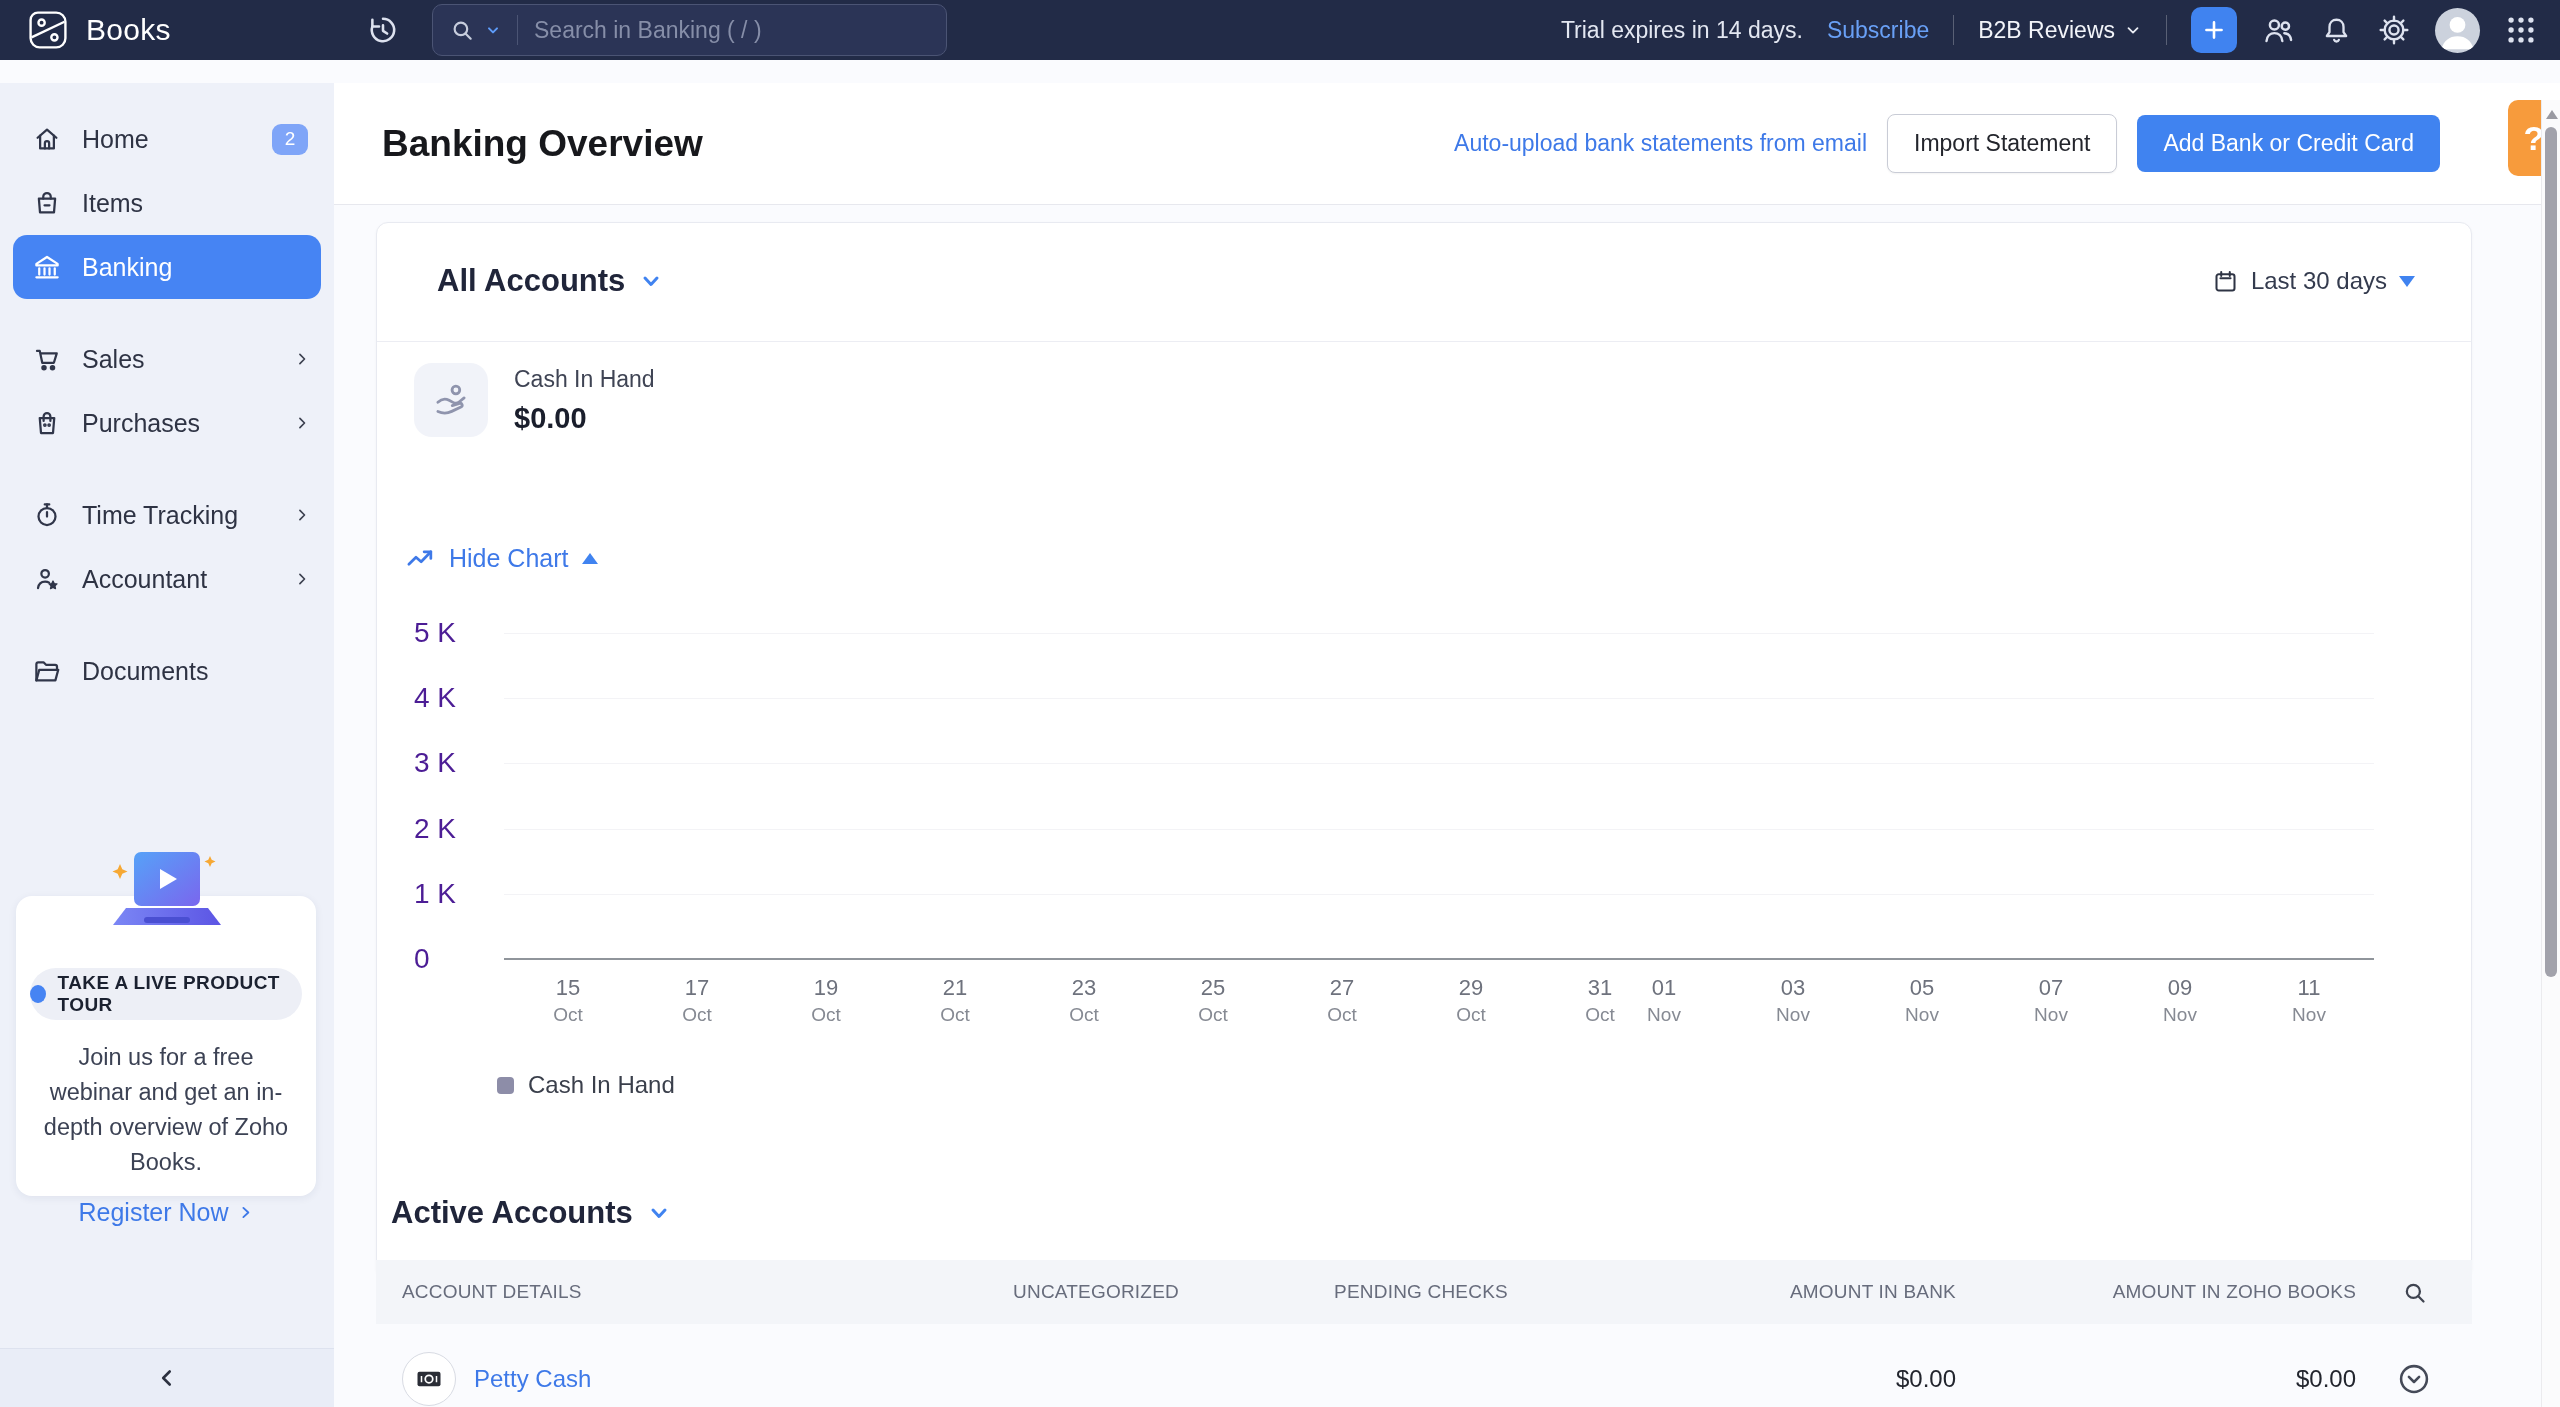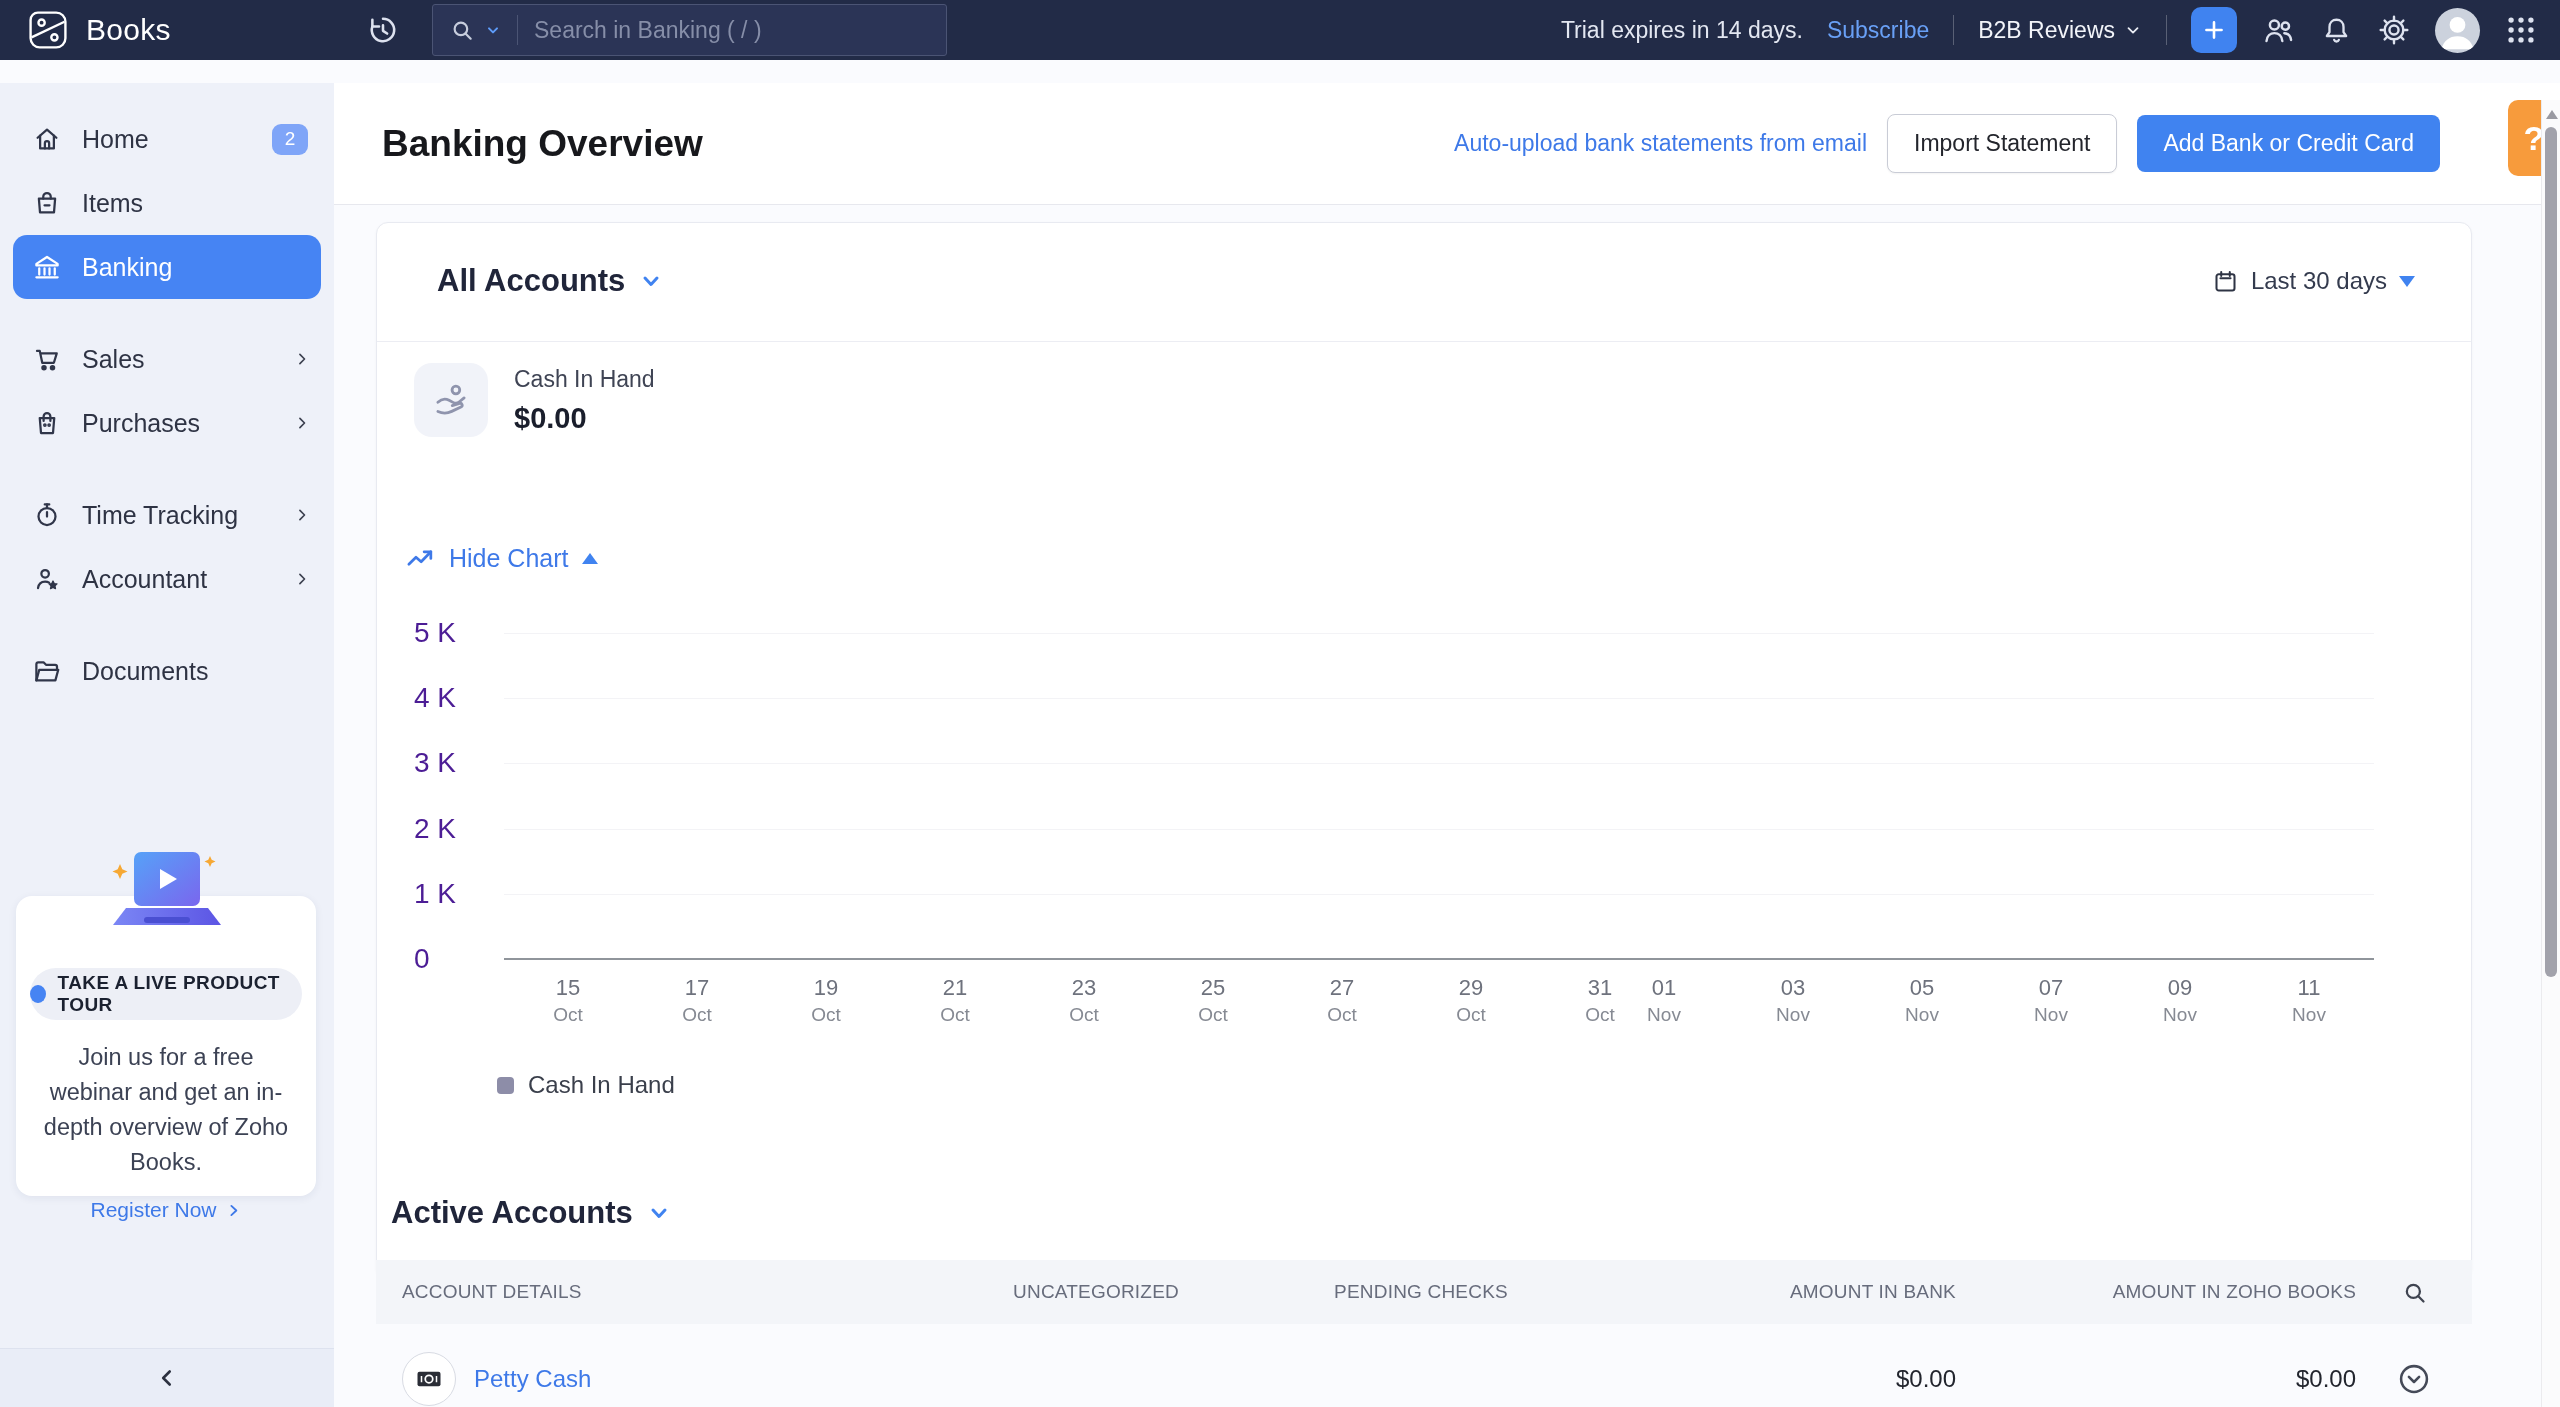--- a/index.html
+++ b/index.html
@@ -6,21 +6,21 @@
   html,body { width:2560px; height:1407px; overflow:hidden; font-family:"Liberation Sans", sans-serif; background:#fafbfe; }
   .page { position:relative; width:2560px; height:1407px; }
 
   
   .topbar { position:absolute; top:0; left:0; width:2560px; height:60px; background:#222b47; display:flex; align-items:center; z-index:30; }
   .brandzone { width:334px; height:100%; display:flex; align-items:center; padding-left:26px; gap:16px; flex:none; }
   .brandzone svg { width:44px; height:44px; }
   .brand-name { color:#fff; font-size:30px; font-weight:500; letter-spacing:.3px; }
   .tb-icon { color:#dde2ef; display:flex; align-items:center; }
   .history-btn { margin-left:32px; cursor:pointer; }
-  .searchbox { margin-left:32px; width:515px; height:52px; background:#2b3456; border:1px solid #4b5474; border-radius:3px; display:flex; align-items:center; padding:0 16px; gap:10px; }
+  .searchbox { margin-left:32px; width:515px; height:52px; background:#2b3456; border:1px solid #4b5474; border-radius:10px; display:flex; align-items:center; padding:0 16px; gap:10px; }
   .searchbox .divider-v { width:1px; height:30px; background:#4b5474; margin:0 6px; }
   .searchbox input { flex:1; background:transparent; border:none; outline:none; color:#e6e9f2; font-size:23px; font-family:"Liberation Sans",sans-serif; }
   .searchbox input::placeholder { color:#868ea8; }
   .tb-right { margin-left:auto; display:flex; align-items:center; gap:24px; padding-right:22px; }
   .trial-text { color:#e3e7f1; font-size:23px; }
   .subscribe { color:#69a0f6; font-size:23px; cursor:pointer; }
   .tb-sep { width:1px; height:30px; background:rgba(255,255,255,.25); }
   .org { display:flex; align-items:center; gap:9px; color:#f2f4f9; font-size:23px; cursor:pointer; }
   .plus-btn { width:46px; height:46px; border-radius:10px; background:#4083f0; display:flex; align-items:center; justify-content:center; color:#fff; cursor:pointer; }
   .avatar { width:45px; height:45px; border-radius:50%; background:#ccd2dd; overflow:hidden; display:flex; align-items:flex-end; justify-content:center; cursor:pointer; }
@@ -35,21 +35,21 @@
   .nav-gap { height:28px; }
   .badge { margin-left:auto; margin-right:26px; min-width:36px; height:31px; border-radius:9px; background:#7fa5f8; color:#fff; font-size:19px; display:flex; align-items:center; justify-content:center; padding:0 8px; }
   .chev-r { margin-left:auto; margin-right:22px; color:#3c4150; display:flex; }
 
   .promo { position:absolute; left:16px; right:18px; top:813px; height:300px; background:#fff; border-radius:16px; box-shadow:0 2px 8px rgba(30,40,80,.07); }
   .promo-laptop { position:absolute; left:50%; transform:translateX(-50%); top:-52px; width:160px; height:120px; }
   .promo-pill { margin:72px 14px 0; height:52px; border-radius:26px; background:#edeff6; display:flex; align-items:center; justify-content:center; gap:12px; }
   .promo-pill .dot { width:18px; height:18px; border-radius:50%; background:#4684f3; }
   .promo-pill span { font-size:19px; font-weight:bold; color:#1b2130; letter-spacing:.4px; }
   .promo-text { margin-top:20px; padding:0 22px; text-align:center; font-size:23.5px; line-height:35px; color:#3c4254; }
-  .promo-cta { margin-top:18px; display:flex; justify-content:center; align-items:center; gap:8px; color:#3e79e8; font-size:21px; cursor:pointer; }
+  .promo-cta { margin-top:18px; display:flex; justify-content:center; align-items:center; gap:8px; color:#3e79e8; font-size:25px; cursor:pointer; }
   .sb-bottom { position:absolute; bottom:0; left:0; right:0; height:59px; background:#e9edf7; border-top:1px solid #dde2ef; display:flex; align-items:center; justify-content:center; color:#2c3140; cursor:pointer; }
 
   
   .main { position:absolute; left:334px; top:83px; right:0; bottom:0; background:#fafbfe; }
   .page-header { position:relative; height:122px; background:#fff; border-bottom:1px solid #e7e8ee; display:flex; align-items:center; padding:0 120px 0 48px; }
   .page-title { font-size:37px; font-weight:600; color:#17181c; }
   .ph-right { margin-left:auto; display:flex; align-items:center; gap:20px; }
   .autoupload { color:#3e79e8; font-size:23px; cursor:pointer; }
   .btn { font-size:23px; border-radius:8px; padding:15px 26px; cursor:pointer; border:none; font-family:"Liberation Sans",sans-serif; }
   .btn-secondary { background:#fff; color:#23252c; border:1px solid #c9ccd6; box-shadow:0 1px 2px rgba(0,0,0,.05); }

